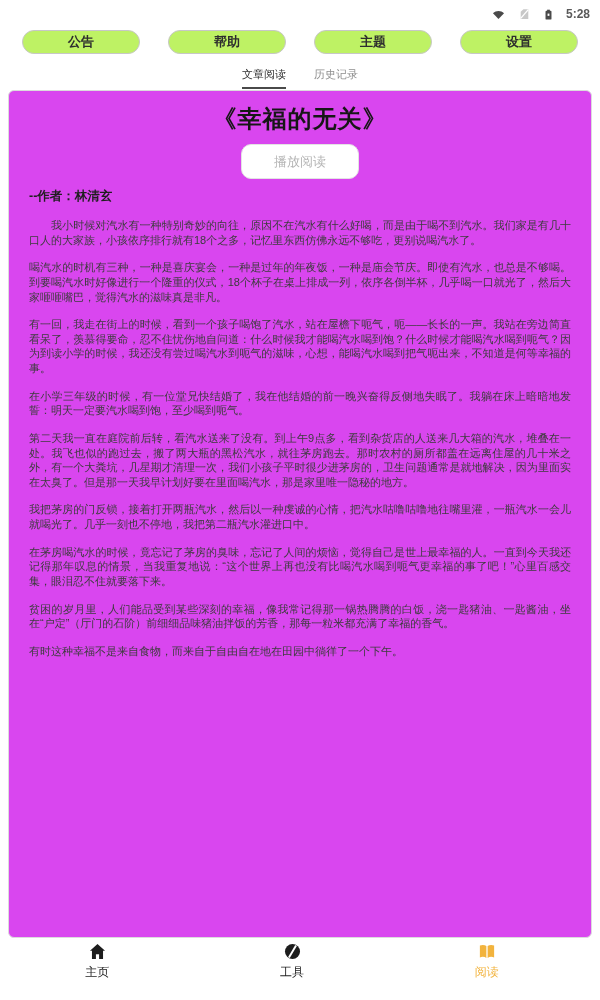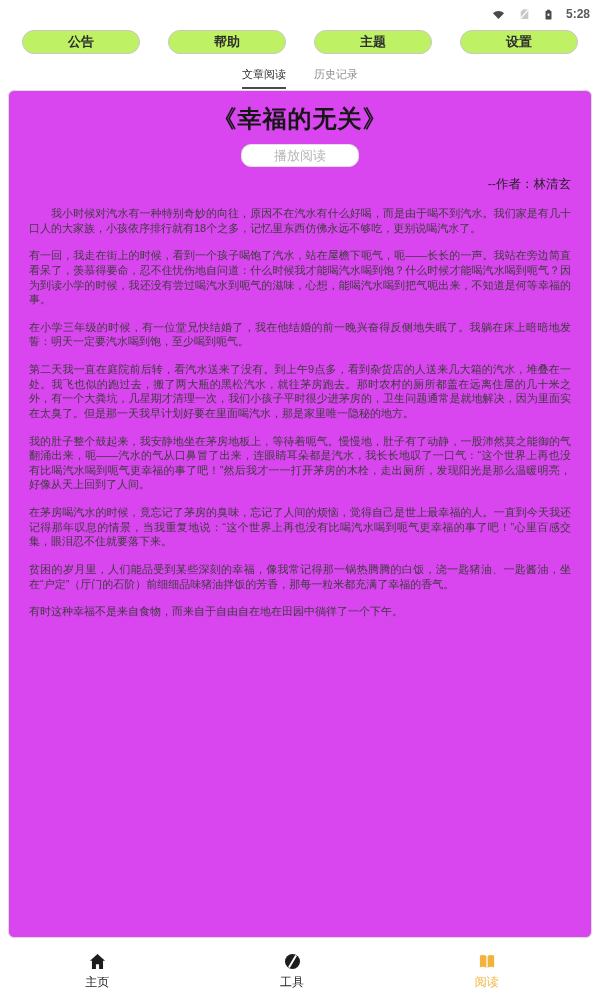--- a/index.html
+++ b/index.html
@@ -21,30 +21,30 @@
   
   .tabs { display:flex; justify-content:center; gap:28px; margin-top:13px; }
   .tab { font-size:11px; padding-bottom:5px; color:#8f8f8f; border-bottom:2px solid transparent; cursor:pointer; }
   .tab.active { color:#2f2f2f; border-bottom-color:#4a4a4a; }
   
   .card { position:absolute; top:90px; left:8px; right:8px; bottom:62px;
     border:1px solid var(--border); border-radius:6px; background:#d946ef;
     padding:10px 20px 10px; overflow:hidden; }
   .article-title { text-align:center; font-size:24px; font-weight:bold; color:#161616;
     letter-spacing:1px; margin:2px 0 9px; }
-  .play-button { display:block; margin:0 auto; width:118px; height:23px;
+  .play-button { display:block; margin:0 auto; width:118px; height:35px;
     border:1px solid #e3e3e3; border-radius:10px; background:#fff; color:#b4b4b4;
     font-size:13px; font-family:inherit; cursor:pointer; }
-  .author { text-align:right; font-weight:normal; font-size:12.5px; color:#1f1f1f; margin:9px 0 13px; }
+  .author { text-align:left; font-weight:bold; font-size:12.5px; color:#1f1f1f; margin:9px 0 13px; }
   .article-body p { font-size:11px; line-height:1.33; color:var(--ink); text-align:justify;
     margin:0 0 13px; }
   .article-body p:first-child { text-indent:2em; }
   
   .bottom-nav { position:absolute; left:0; right:16px; bottom:0; height:58px; background:#fff;
-    display:flex; align-items:center; }
+    display:flex; }
   .nav-item { flex:1; display:flex; flex-direction:column; align-items:center; gap:3px;
     font-size:12px; color:#1d1d1d; cursor:pointer; }
   .nav-item.active { color:var(--accent); }
   .nav-item svg { display:block; }
 </style>
 </head>
 <body>
 
 <div class="status-bar">
   <span>
@@ -79,24 +79,25 @@
   <div class="tab active">文章阅读</div>
   <div class="tab">历史记录</div>
 </div>
 
 <div class="card">
   <div class="article-title">《幸福的无关》</div>
   <button class="play-button">播放阅读</button>
   <div class="author">--作者：林清玄</div>
   <div class="article-body">
       <p>我小时候对汽水有一种特别奇妙的向往，原因不在汽水有什么好喝，而是由于喝不到汽水。我们家是有几十口人的大家族，小孩依序排行就有18个之多，记忆里东西仿佛永远不够吃，更别说喝汽水了。</p>
+      <p>喝汽水的时机有三种，一种是喜庆宴会，一种是过年的年夜饭，一种是庙会节庆。即使有汽水，也总是不够喝。到要喝汽水时好像进行一个隆重的仪式，18个杯子在桌上排成一列，依序各倒半杯，几乎喝一口就光了，然后大家咂咂嘴巴，觉得汽水的滋味真是非凡。</p>
       <p>有一回，我走在街上的时候，看到一个孩子喝饱了汽水，站在屋檐下呃气，呃——长长的一声。我站在旁边简直看呆了，羡慕得要命，忍不住忧伤地自问道：什么时候我才能喝汽水喝到饱？什么时候才能喝汽水喝到呃气？因为到读小学的时候，我还没有尝过喝汽水到呃气的滋味，心想，能喝汽水喝到把气呃出来，不知道是何等幸福的事。</p>
       <p>在小学三年级的时候，有一位堂兄快结婚了，我在他结婚的前一晚兴奋得反侧地失眠了。我躺在床上暗暗地发誓：明天一定要汽水喝到饱，至少喝到呃气。</p>
       <p>第二天我一直在庭院前后转，看汽水送来了没有。到上午9点多，看到杂货店的人送来几大箱的汽水，堆叠在一处。我飞也似的跑过去，搬了两大瓶的黑松汽水，就往茅房跑去。那时农村的厕所都盖在远离住屋的几十米之外，有一个大粪坑，几星期才清理一次，我们小孩子平时很少进茅房的，卫生问题通常是就地解决，因为里面实在太臭了。但是那一天我早计划好要在里面喝汽水，那是家里唯一隐秘的地方。</p>
-      <p>我的肚子整个鼓起来，我安静地坐在茅房地板上，等待着呃气。慢慢地，肚子有了动静，一股沛然莫之能御的气翻涌出来，呃——汽水的气从口鼻冒了出来，连眼睛耳朵都是汽水，我长长地叹了一口气：“这个世界上再也没有比喝汽水喝到呃气更幸福的事了吧！”然后我才一一打开茅房的木栓，走出厕所，发现阳光是那么温暖明亮，好像从天上回到了人间。</p>
+      <p>我把茅房的门反锁，接着打开两瓶汽水，然后以一种虔诚的心情，把汽水咕噜咕噜地往嘴里灌，一瓶汽水一会儿就喝光了。几乎一刻也不停地，我把第二瓶汽水灌进口中。</p>
       <p>在茅房喝汽水的时候，竟忘记了茅房的臭味，忘记了人间的烦恼，觉得自己是世上最幸福的人。一直到今天我还记得那年叹息的情景，当我重复地说：“这个世界上再也没有比喝汽水喝到呃气更幸福的事了吧！”心里百感交集，眼泪忍不住就要落下来。</p>
       <p>贫困的岁月里，人们能品受到某些深刻的幸福，像我常记得那一锅热腾腾的白饭，浇一匙猪油、一匙酱油，坐在“户定”（厅门的石阶）前细细品味猪油拌饭的芳香，那每一粒米都充满了幸福的香气。</p>
       <p>有时这种幸福不是来自食物，而来自于自由自在地在田园中徜徉了一个下午。</p>
     </div>
 </div>
 
 <div class="bottom-nav">
   <div class="nav-item">
     <span>
       <svg width="19" height="19" viewBox="0 0 24 24">

